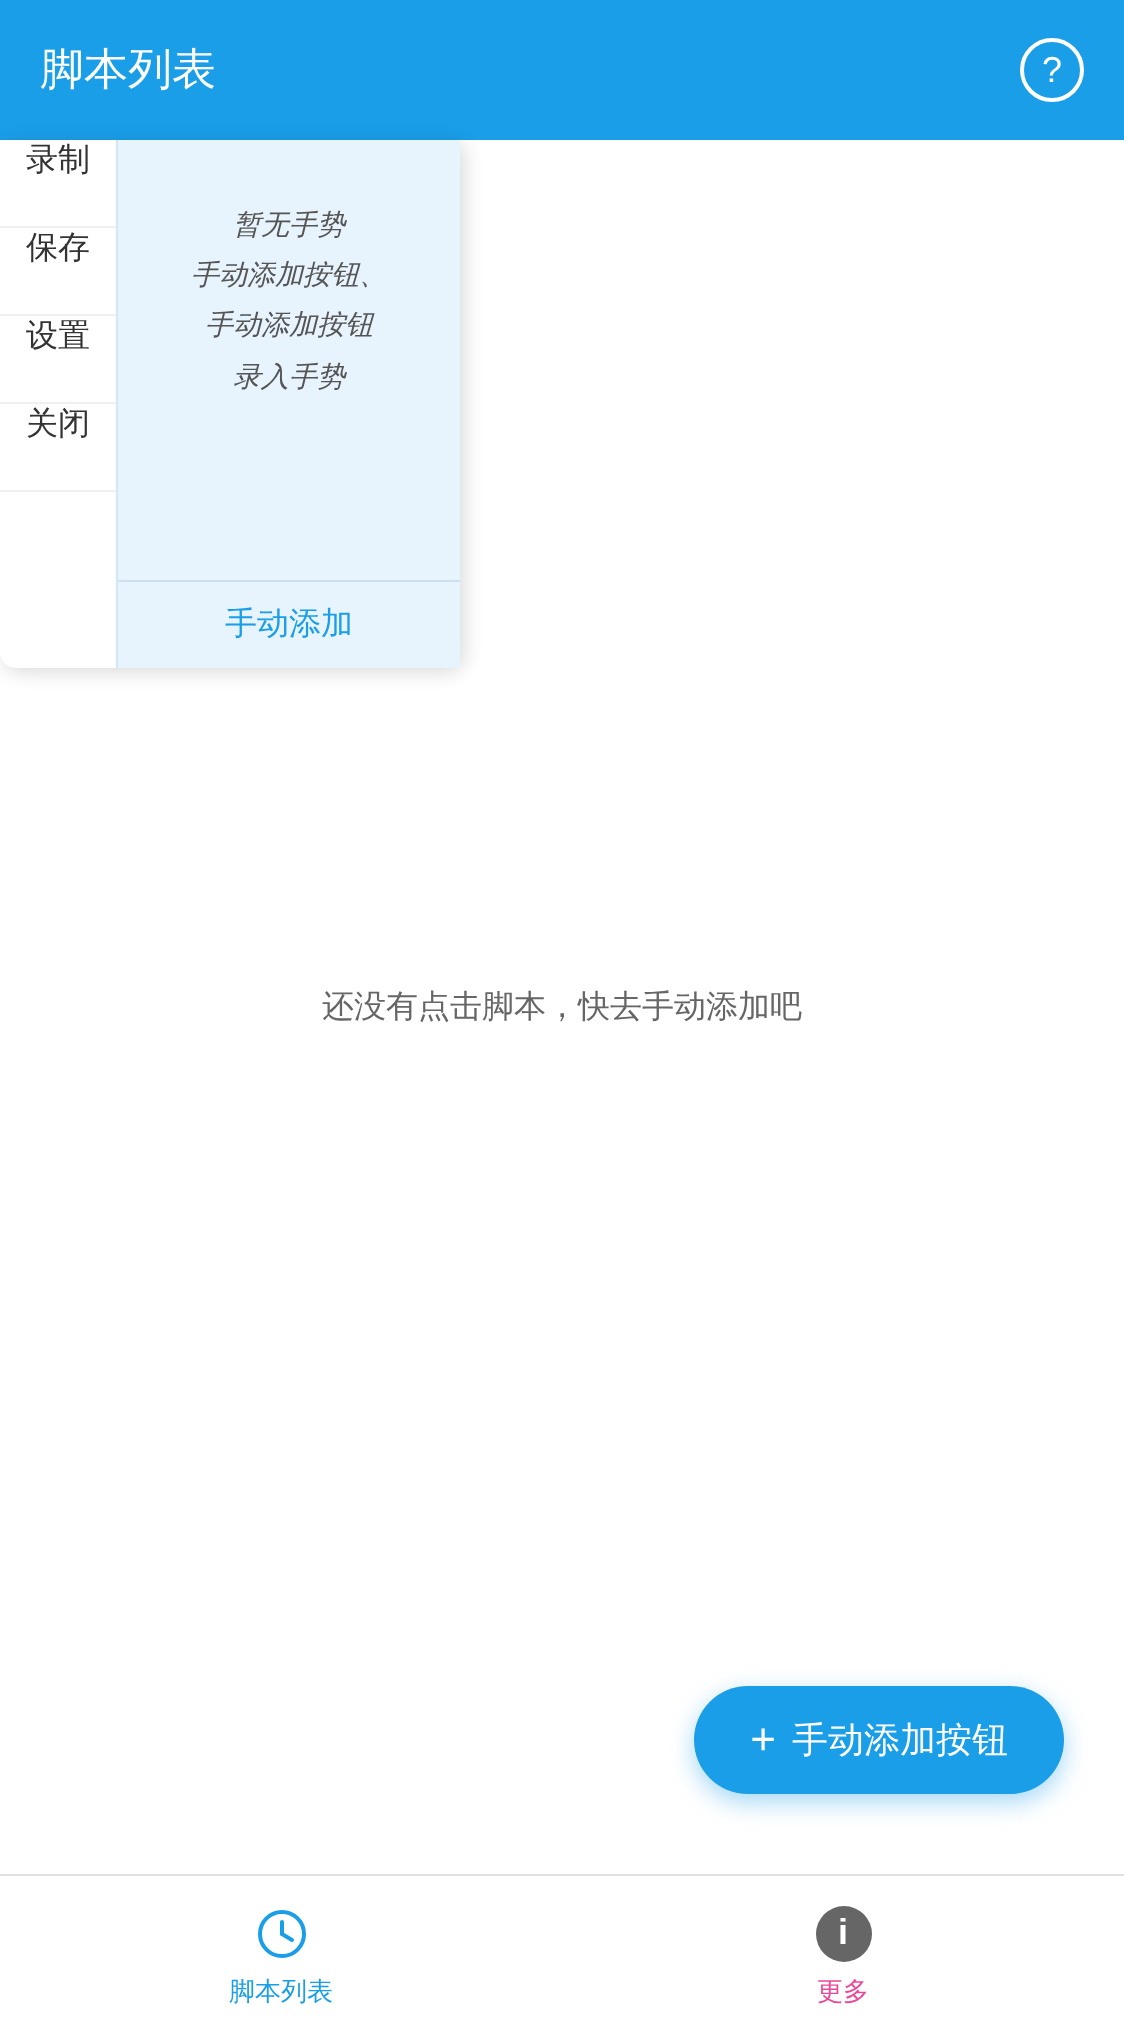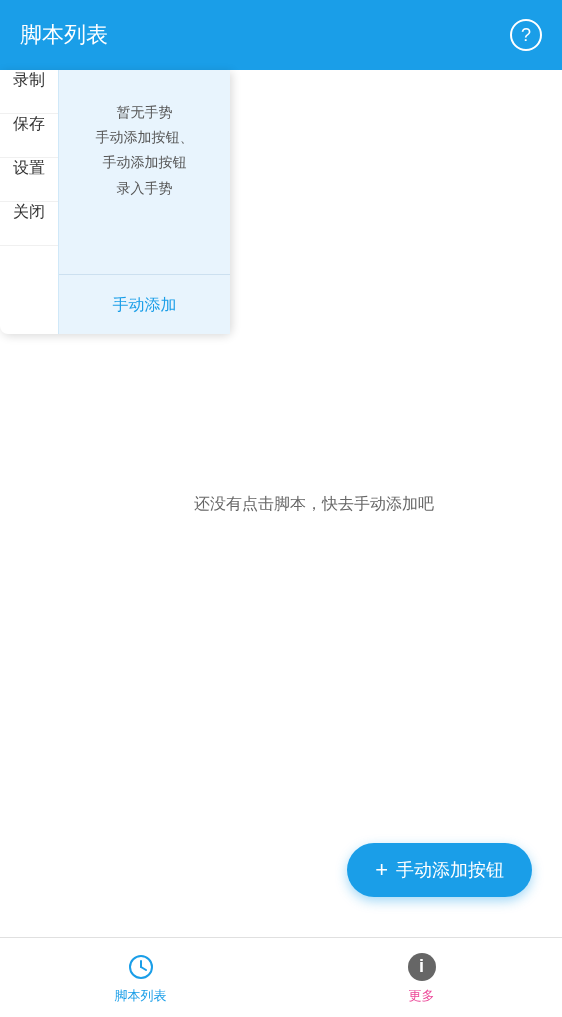--- a/index.html
+++ b/index.html
@@ -96,25 +96,26 @@
       align-items: center;
     }
 
     .gesture-empty {
       padding: 30px 15px;
       text-align: center;
       color: #555;
       font-size: 14px;
       line-height: 1.8;
       flex: 1;
+      font-style: italic;
     }
 
     .manual-add-btn {
       width: 100%;
-      height: 60px;
+      height: 44px;
       background: #e8f4fd;
       border: none;
       border-top: 1px solid #cce0f0;
       font-size: 16px;
       color: #1a9ee8;
       cursor: pointer;
       text-align: center;
       line-height: 44px;
     }
 
@@ -128,21 +129,20 @@
 
     
     .empty-state {
       position: absolute;
       top: 50%;
       left: 50%;
       transform: translate(-50%, -50%);
       color: #666;
       font-size: 16px;
       white-space: nowrap;
-      margin-left: 33px;
     }
 
     
     .fab-button {
       position: absolute;
       bottom: 40px;
       right: 30px;
       background: #1a9ee8;
       color: white;
       border: none;

